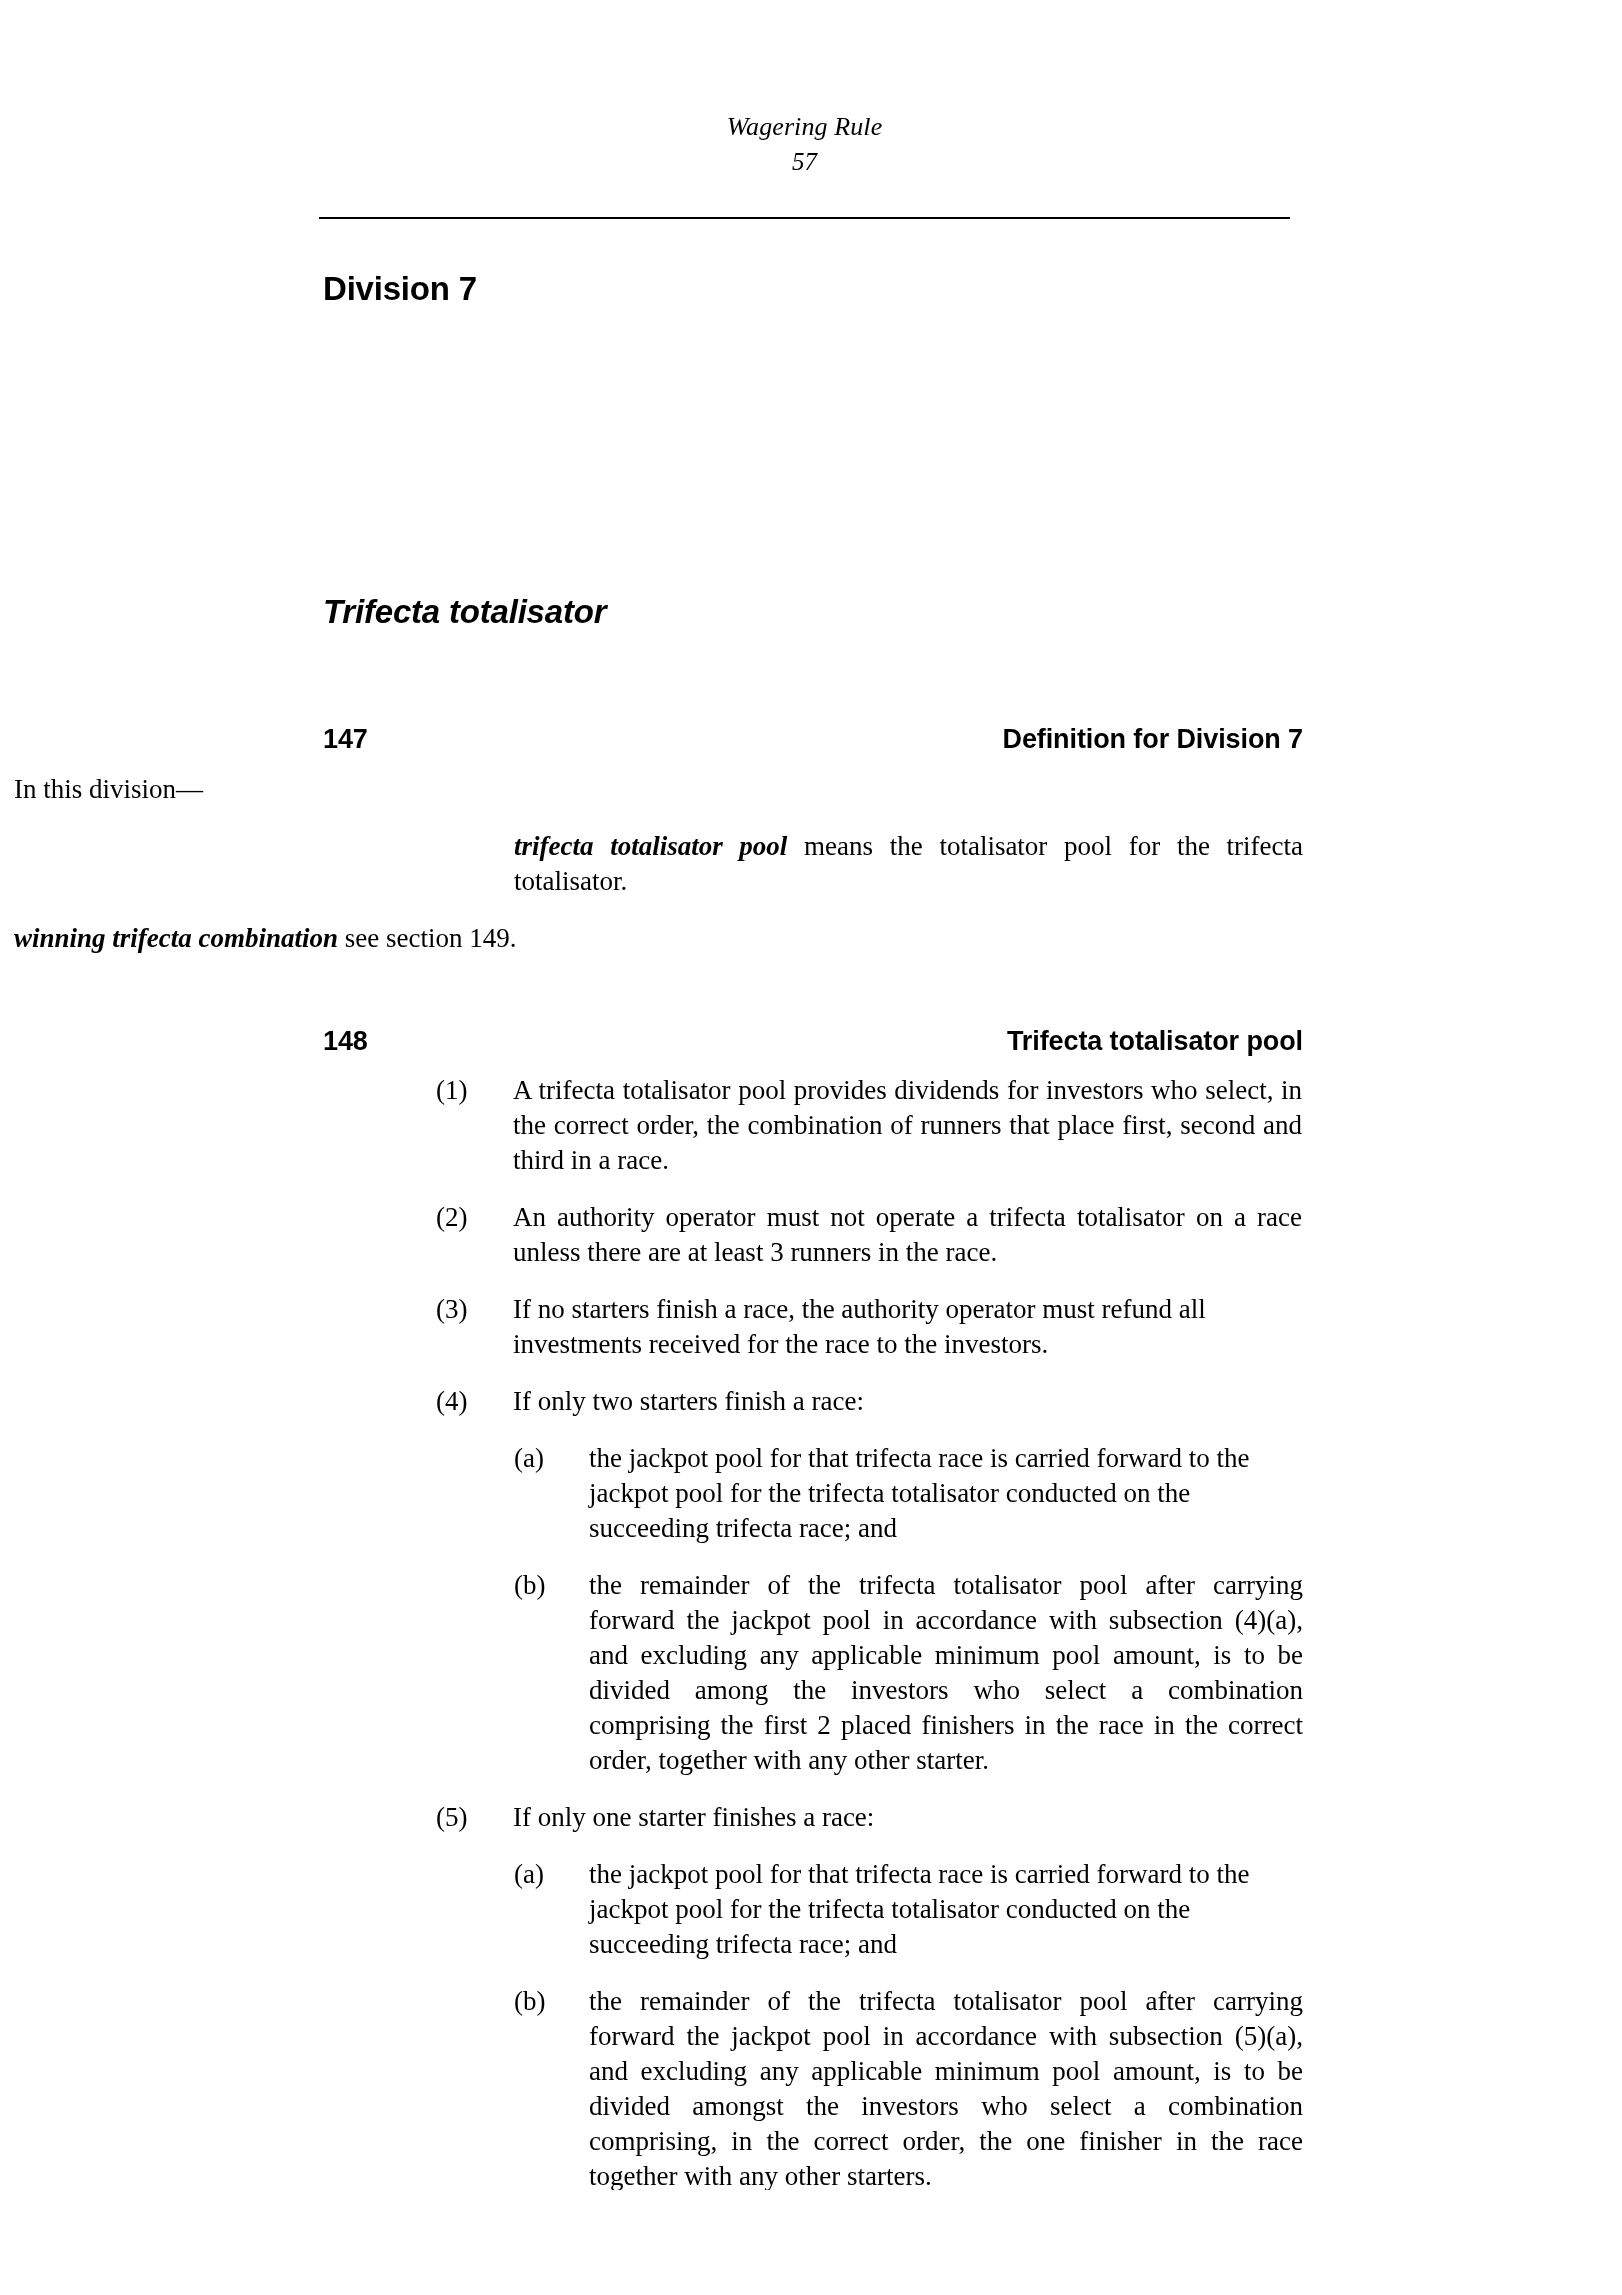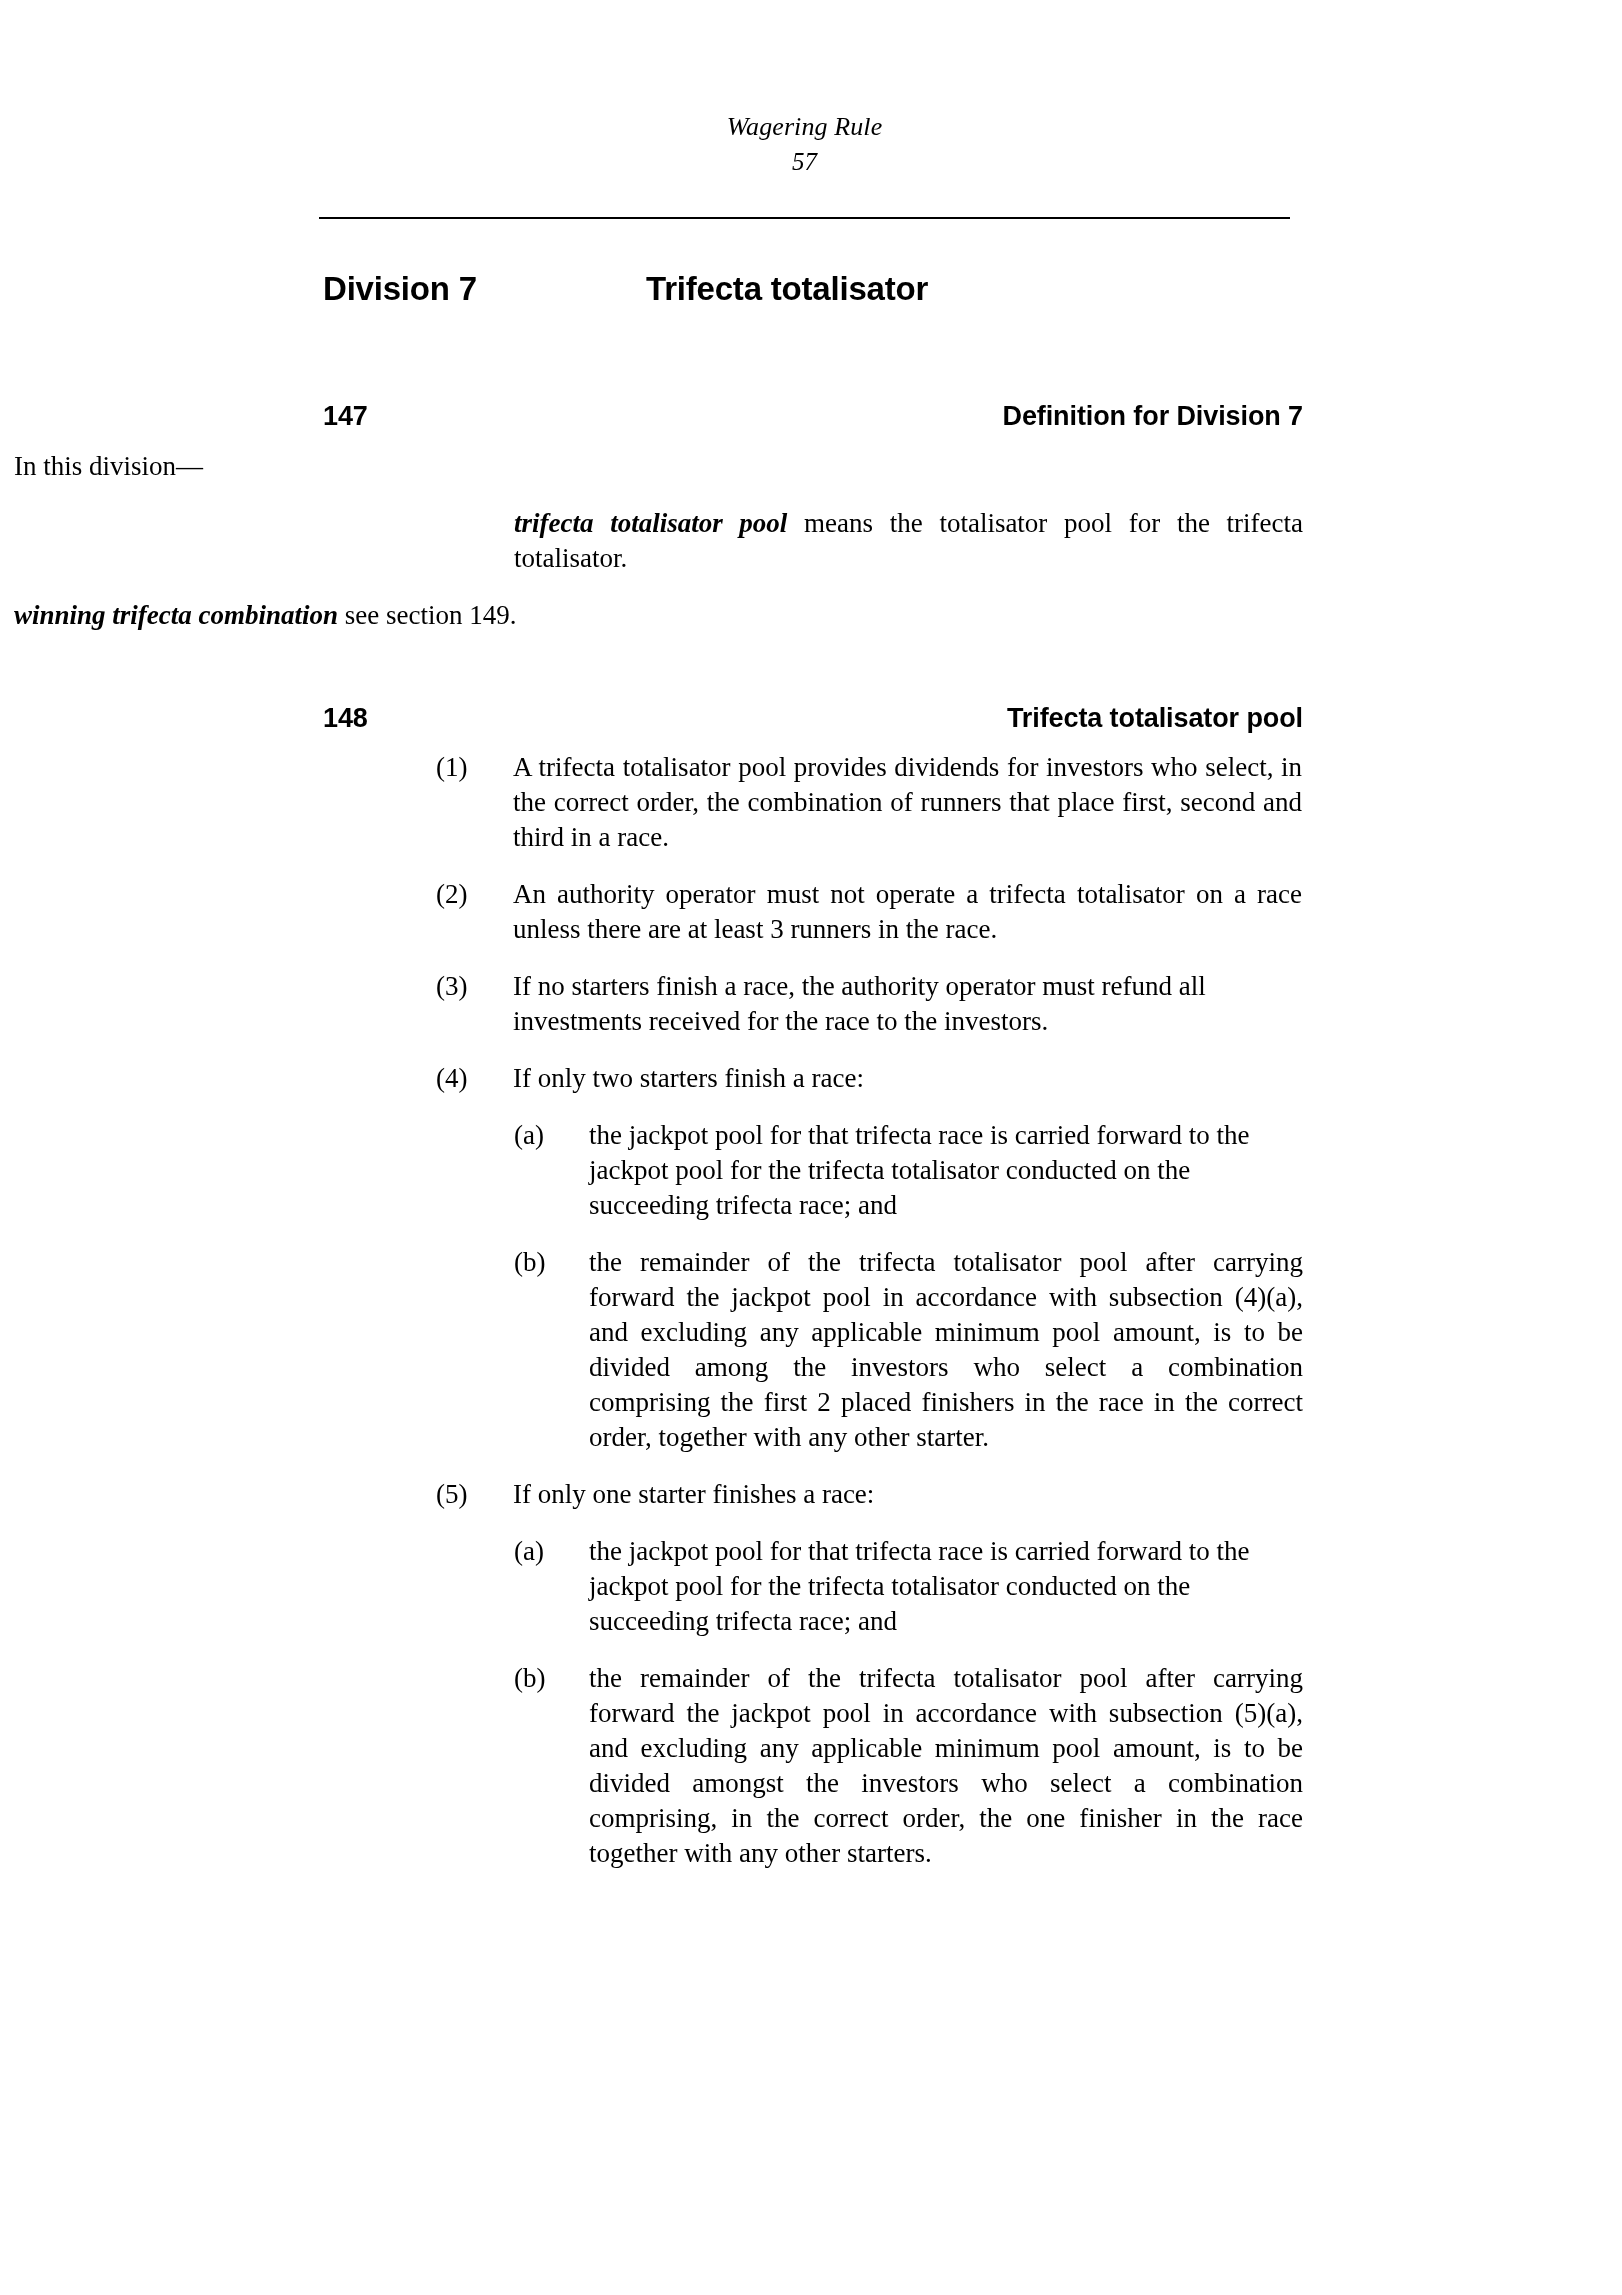--- a/index.html
+++ b/index.html
@@ -61,27 +61,29 @@
   .division-heading {
     display: flex;
     margin-left: 323px;
     width: 980px;
     margin-top: 14.4px;
     font-family: "Liberation Sans", "DejaVu Sans", sans-serif;
     font-weight: bold;
     font-size: 33px;
     line-height: 41px;
     letter-spacing: -0.2px;
+    flex-direction: column;
   }
   .division-label {
     width: 323px;
     flex: 0 0 323px;
   }
   .division-title {
     flex: 1 1 auto;
+    font-style: italic;
   }
 
   
   .section-heading {
     display: flex;
     margin-left: 323px;
     width: 980px;
     font-family: "Liberation Sans", "DejaVu Sans", sans-serif;
     font-weight: bold;
     font-size: 27px;

